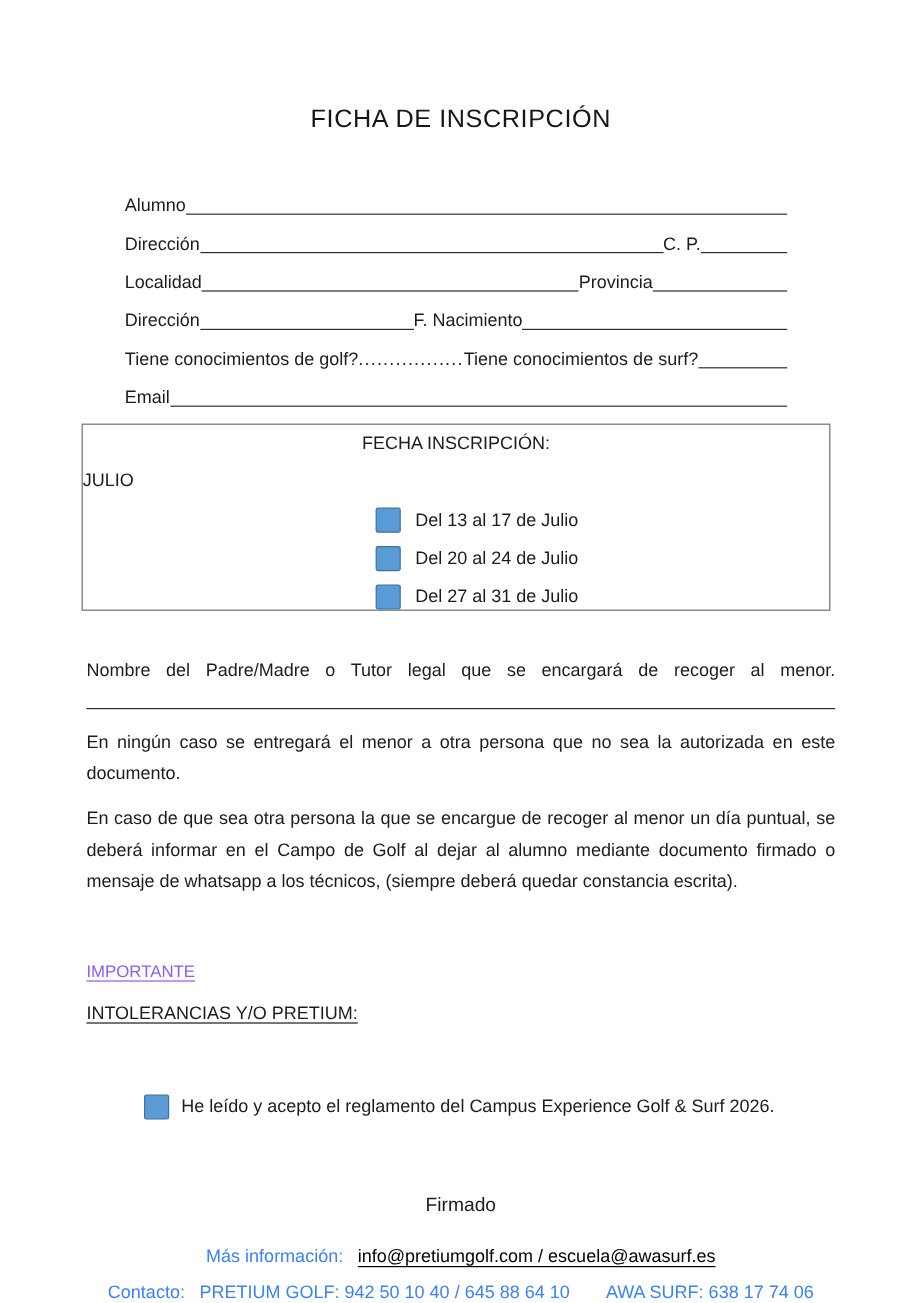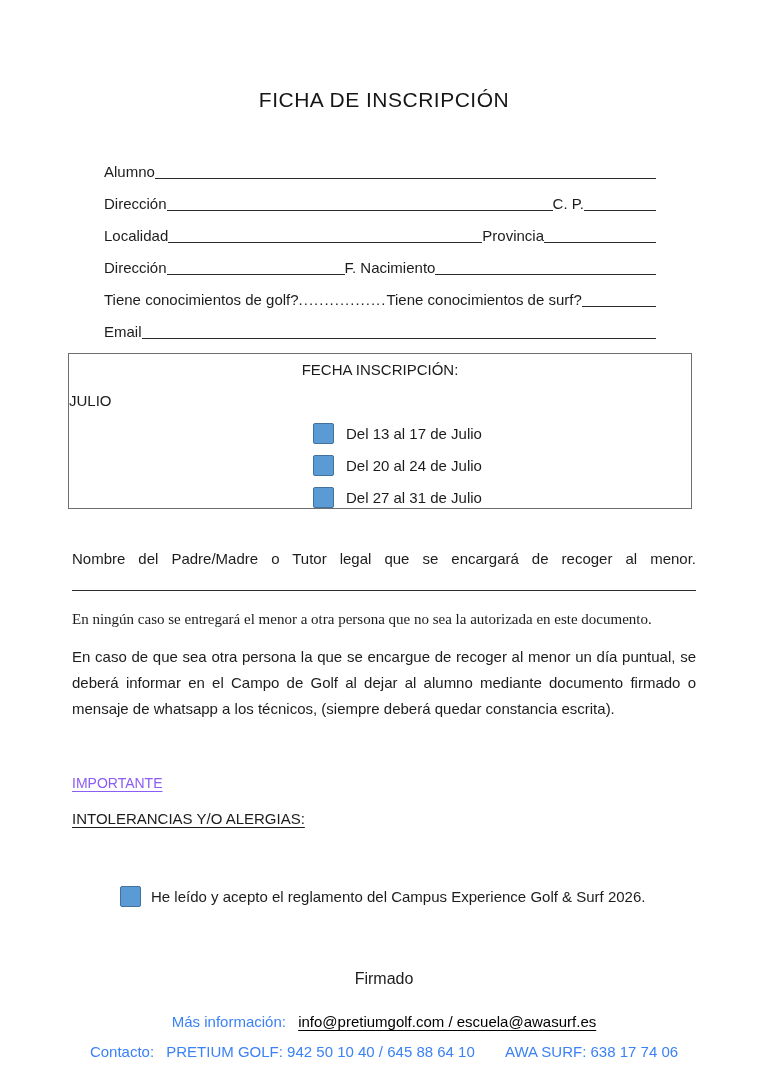--- a/index.html
+++ b/index.html
@@ -67,21 +67,21 @@
     text-align:justify;
     text-align-last:justify;
     line-height:20px;
   }
   .fill-blank {
     height:22px;
     border-bottom:1.4px solid #2b2b2b;
     margin-bottom:3px;
   }
   .p-body { text-align:justify; line-height:26px; }
-  .p2 { margin-top:15px;font-family:Liberation Serif, serif; }
+  .p2 { margin-top:15px; }
   .p3 { margin-top:12px; }
   .importante {
     margin-top:53px;
     color:#8b5cf6;
     text-decoration:underline;
     text-underline-offset:3px;
     font-size:14px;
   }
   .intolerancias {
     margin-top:19px;
@@ -172,21 +172,21 @@
   </div>
 
   <div class="content">
     <p class="p-tutor">Nombre del Padre/Madre o Tutor legal que se encargará de recoger al menor.</p>
     <div class="fill-blank"></div>
 
     <p class="p-body p2">En ningún caso se entregará el menor a otra persona que no sea la autorizada en este documento.</p>
     <p class="p-body p3">En caso de que sea otra persona la que se encargue de recoger al menor un día puntual, se deberá informar en el Campo de Golf al dejar al alumno mediante documento firmado o mensaje de whatsapp a los técnicos, (siempre deberá quedar constancia escrita).</p>
 
     <div class="importante">IMPORTANTE</div>
-    <div class="intolerancias">INTOLERANCIAS Y/O ALERGIAS:</div>
+    <div class="intolerancias">INTOLERANCIAS Y/O PRETIUM:</div>
 
     <div class="accept-row">
       <span class="cb"></span>
       <span class="accept-label">He leído y acepto el reglamento del Campus Experience Golf &amp; Surf 2026.</span>
     </div>
 
     <div class="firmado">Firmado</div>
 
     <div class="info-line">
       <span class="maroon">Más información:</span>

